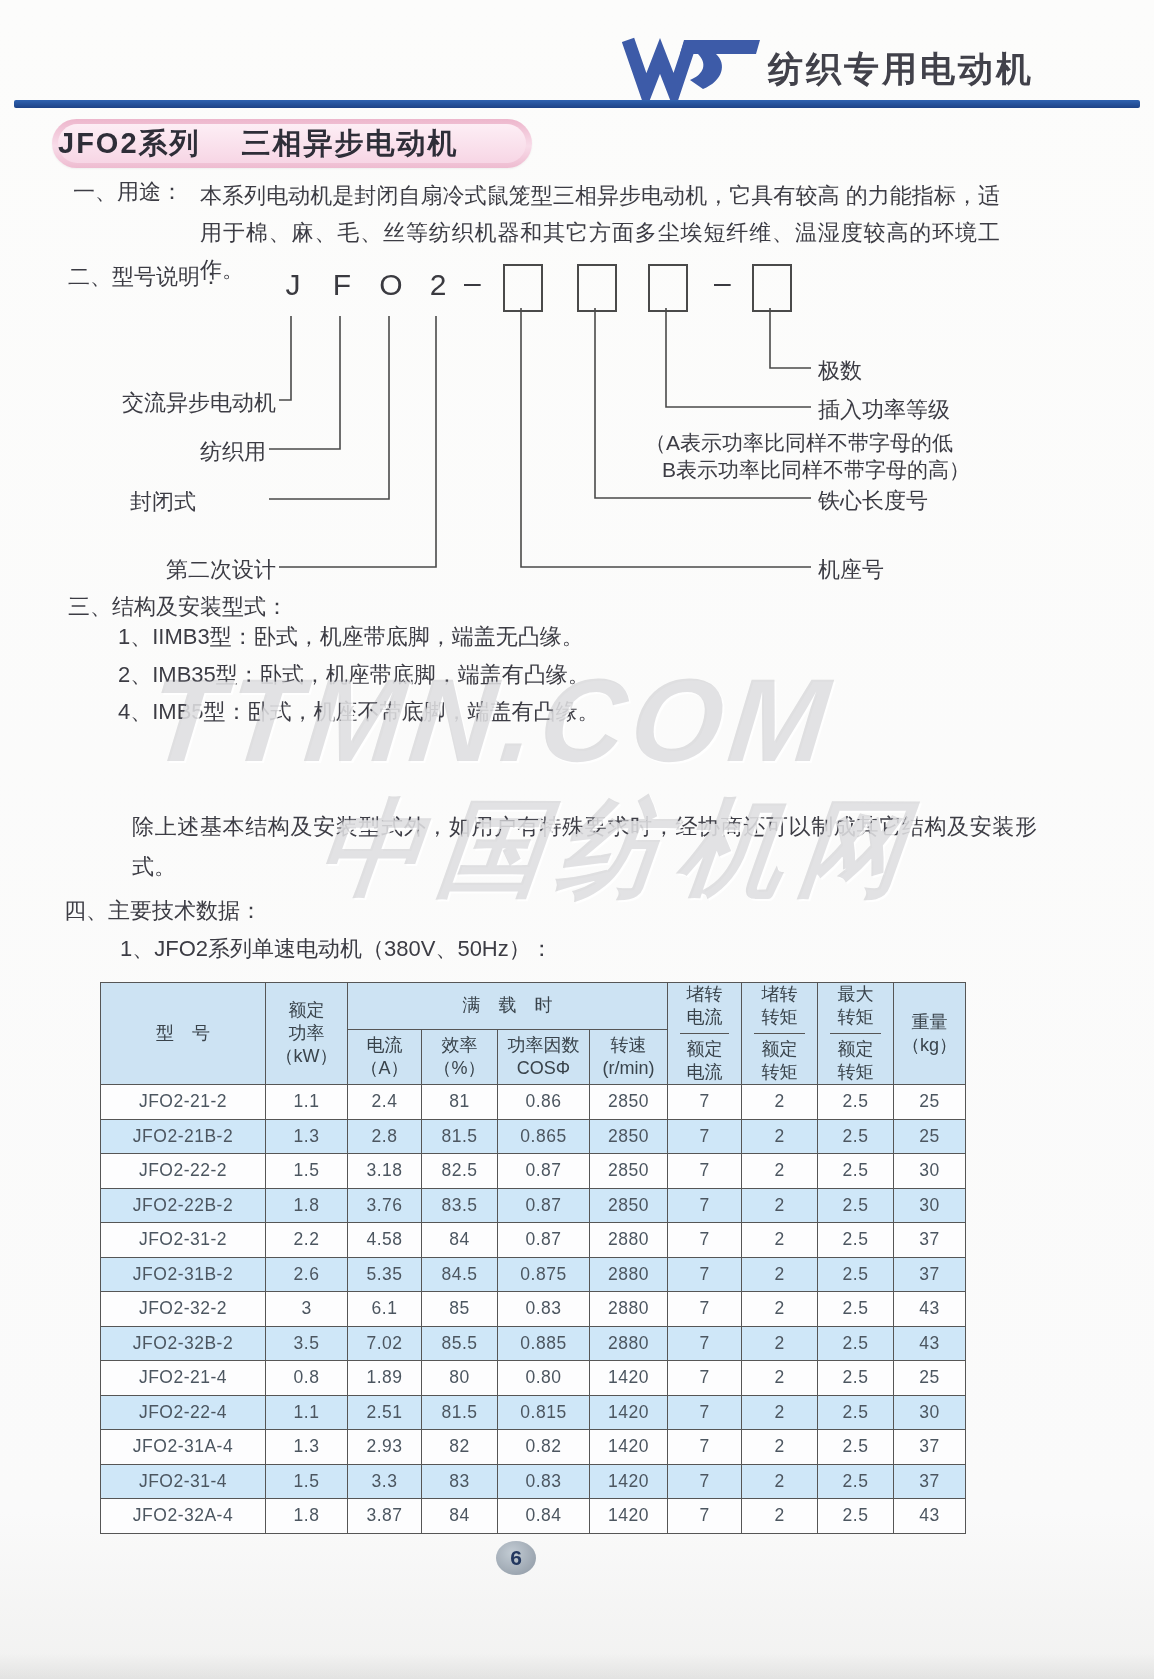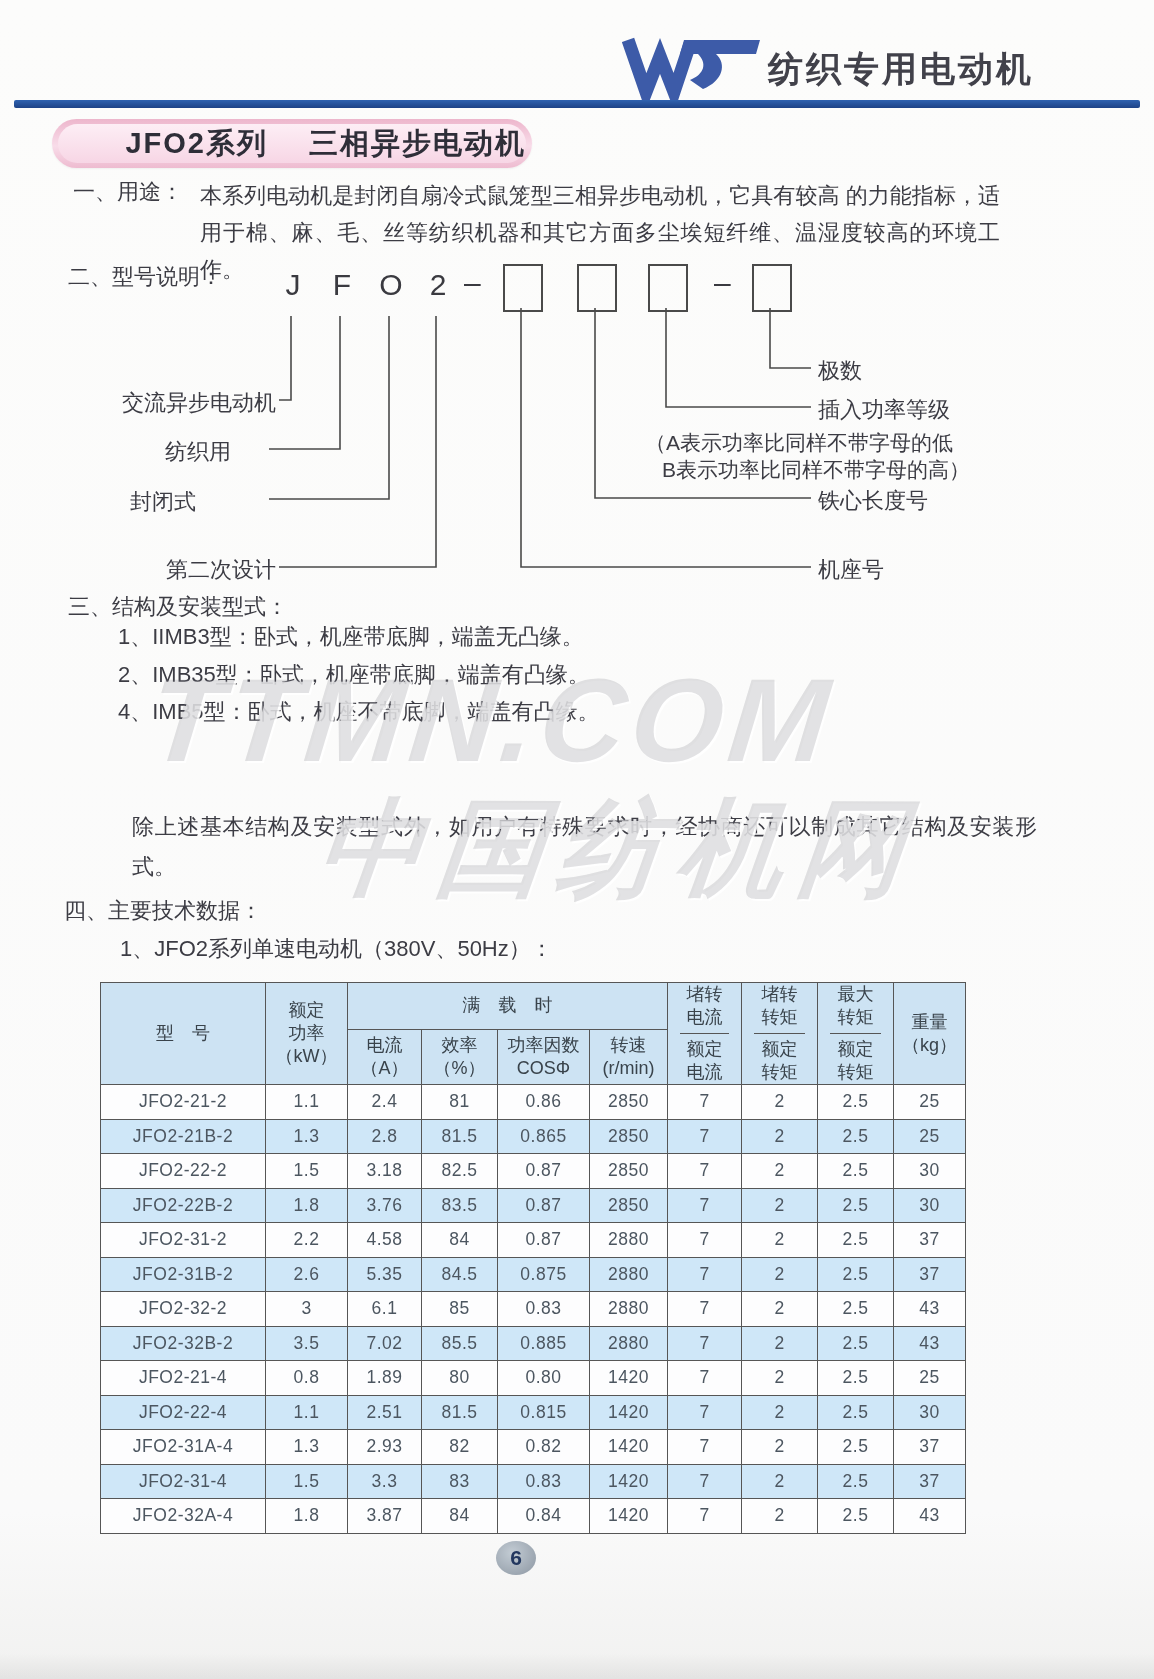--- a/index.html
+++ b/index.html
@@ -32,21 +32,21 @@
   .title-badge{
     position:absolute;left:52px;top:119px;width:480px;height:49px;
     border-radius:26px;
     background:linear-gradient(180deg,#edb6cc 0%,#f8dce9 55%,#eebbd0 100%);
     box-shadow:0 1px 2px rgba(0,0,0,0.05);
   }
   .title-inner{
     position:absolute;left:6px;top:5px;right:6px;bottom:5px;
     border-radius:20px;
     background:linear-gradient(180deg,#fdeef5 0%,#f7d6e5 100%);
-    display:flex;align-items:center;justify-content:flex-end;
+    display:flex;align-items:center;justify-content:flex-start;
   }
   .title-inner span{
     font-size:29px;font-weight:bold;color:#2e2e38;letter-spacing:2px;
   }
 
   
   .sec-label{font-size:22px;color:#3c3c44;}
 
   
   .usage-label{position:absolute;left:73px;top:177px;}
@@ -179,21 +179,21 @@
     <span class="code-char" style="left:379px">O</span>
     <span class="code-char" style="left:426px">2</span>
     <span class="code-dash" style="left:464px">–</span>
     <div class="code-box" style="left:503px"></div>
     <div class="code-box" style="left:577px"></div>
     <div class="code-box" style="left:648px"></div>
     <span class="code-dash" style="left:714px">–</span>
     <div class="code-box" style="left:752px"></div>
 
     <div class="dg-label" style="left:110px;top:130px;width:166px;text-align:right">交流异步电动机</div>
-    <div class="dg-label" style="left:130px;top:179px;width:136px;text-align:center">纺织用</div>
+    <div class="dg-label" style="left:130px;top:179px;width:136px;text-align:right">纺织用</div>
     <div class="dg-label" style="left:130px;top:229px;width:136px;text-align:left">封闭式</div>
     <div class="dg-label" style="left:130px;top:297px;width:146px;text-align:right">第二次设计</div>
 
     <div class="dg-label" style="left:818px;top:98px">极数</div>
     <div class="dg-label" style="left:818px;top:137px">插入功率等级</div>
     <div class="dg-note" style="left:645px;top:171px">（A表示功率比同样不带字母的低</div>
     <div class="dg-note" style="left:662px;top:198px">B表示功率比同样不带字母的高）</div>
     <div class="dg-label" style="left:818px;top:228px">铁心长度号</div>
     <div class="dg-label" style="left:818px;top:297px">机座号</div>
   </div>

